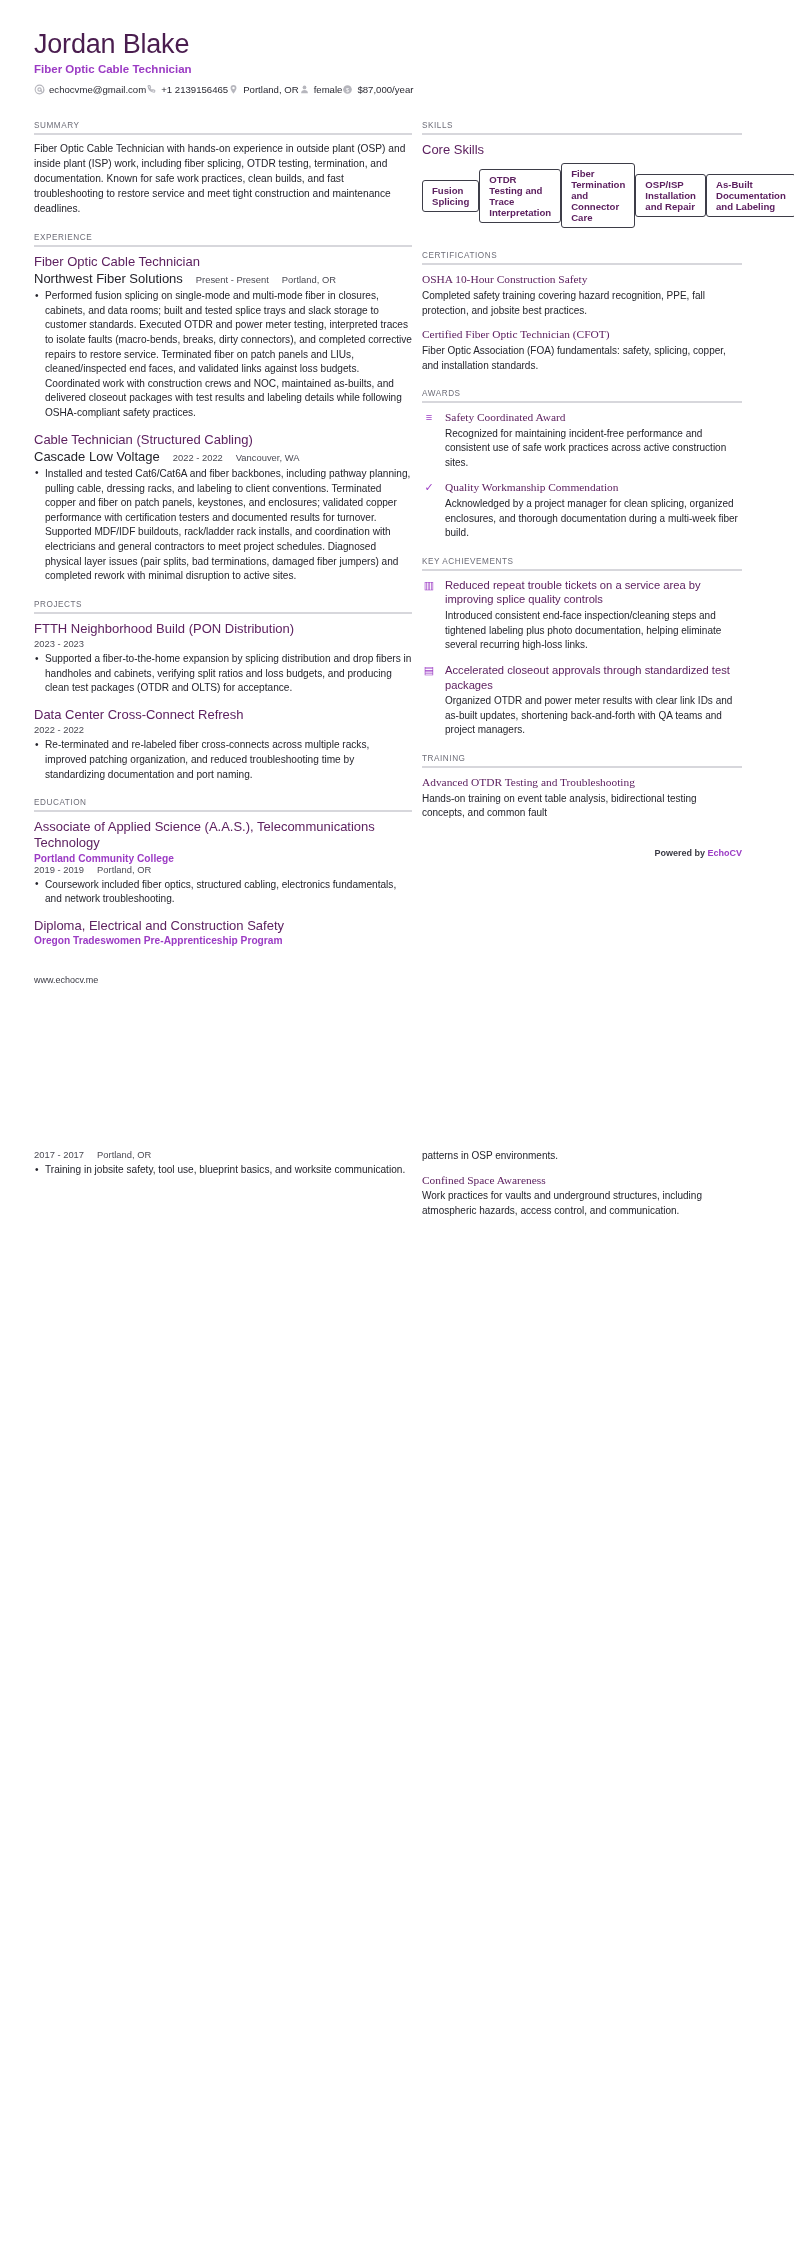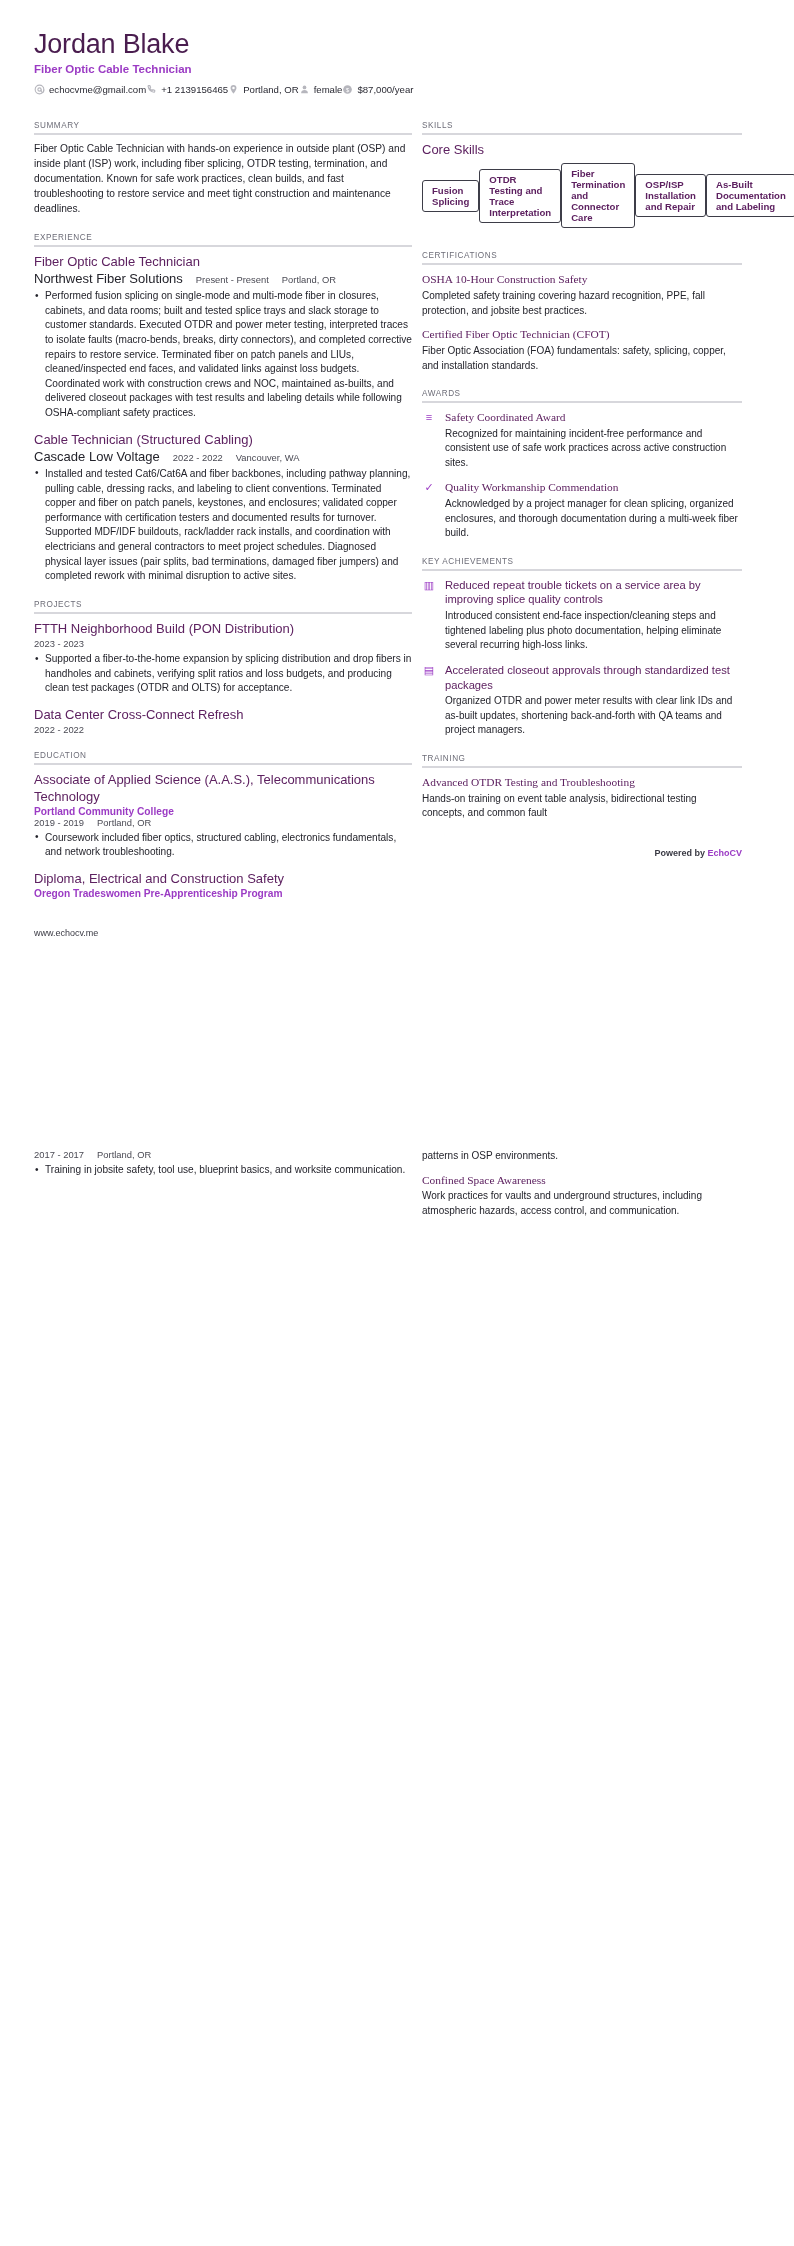--- a/index.html
+++ b/index.html
@@ -284,20 +284,23 @@
           <ul class="bullets">
             <li>Supported a fiber-to-the-home expansion by splicing distribution and drop fibers in handholes and cabinets, verifying split ratios and loss budgets, and producing clean test packages (OTDR and OLTS) for acceptance.</li>
           </ul>
         </div>
 
         <div class="entry">
           <div class="entry-title">Data Center Cross-Connect Refresh</div>
           <div class="entry-meta">
             <span class="entry-date">2022 - 2022</span>
           </div>
+          <ul class="bullets">
+            <li>Re-terminated and re-labeled fiber cross-connects across multiple racks, improved patching organization, and reduced troubleshooting time by standardizing documentation and port naming.</li>
+          </ul>
         </div>
       </div>
 
       <div>
         <div class="sec-label">EDUCATION</div>
         <div class="sec-rule"></div>
 
         <div class="entry">
           <div class="entry-title">Associate of Applied Science (A.A.S.), Telecommunications Technology</div>
           <div class="entry-org link">Portland Community College</div>

